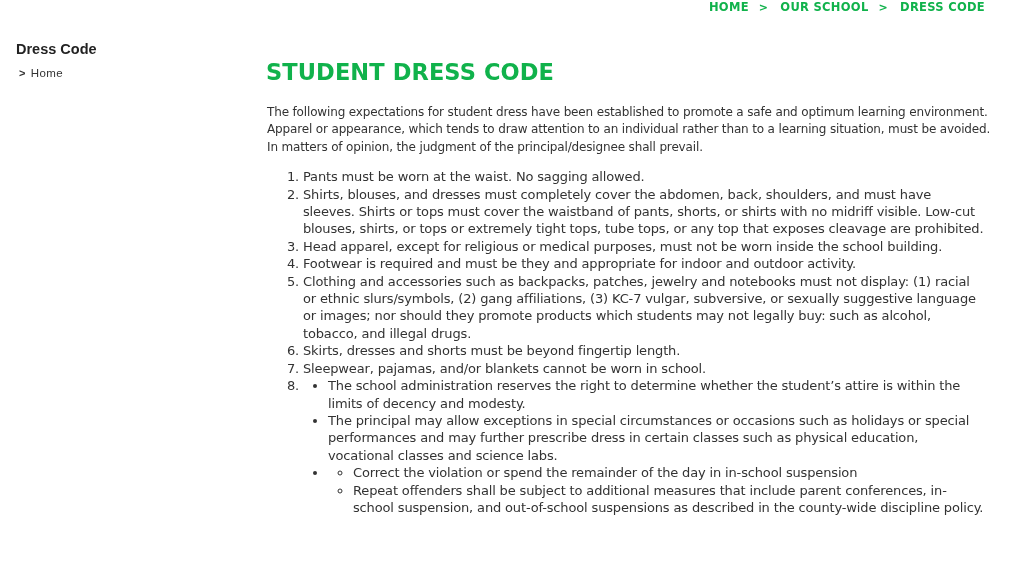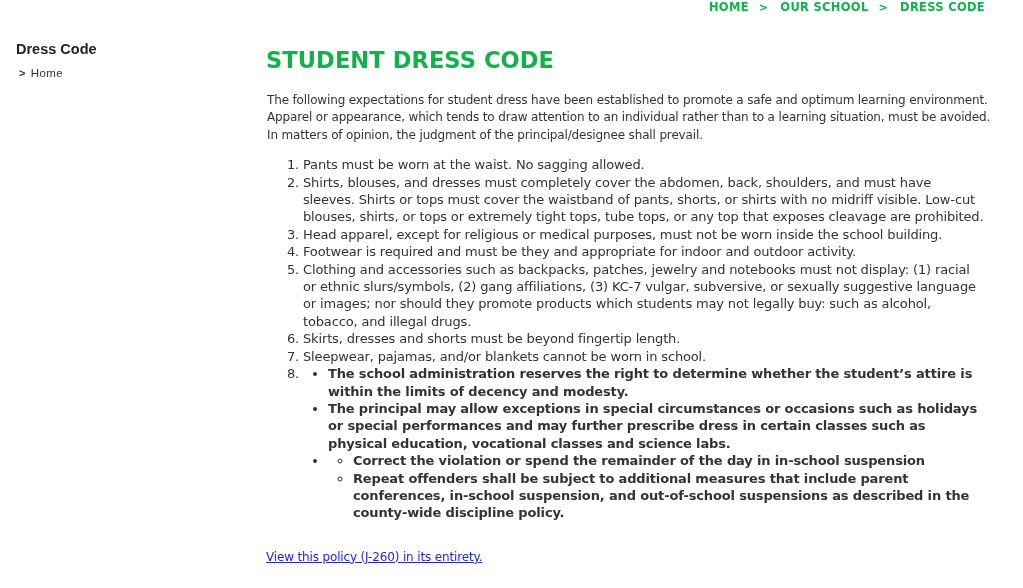--- a/index.html
+++ b/index.html
@@ -9,27 +9,27 @@
                 display: flex; align-items: center; font-size: 11.5px; font-weight: bold;
                 letter-spacing: 0.3px; color: #10b24b; }
   .breadcrumb a { color: #10b24b; text-decoration: none; }
   .breadcrumb .sep { margin: 0 12px 0 10px; font-size: 11px; }
   .sidebar { position: absolute; left: 16px; top: 41px; width: 220px; }
   .sidebar-title { font-family: "Liberation Sans", sans-serif; font-weight: bold;
                    font-size: 14.5px; color: #222; margin: 0 0 10px 0; }
   .sidebar-item { font-family: "Liberation Sans", sans-serif; font-size: 11.5px;
                   color: #333; display: flex; align-items: center; letter-spacing: 0.4px; padding-left: 3px; }
   .sidebar-item .chev { font-size: 11px; margin-right: 5px; font-weight: bold; }
-  .main { position: absolute; left: 266px; top: 44px; width: 730px; }
+  .main { position: absolute; left: 266px; top: 56px; width: 730px; }
   .page-title { color: #10b24b; font-weight: bold; font-size: 22.5px; margin: 0 0 16px 0;
                 letter-spacing: 0.1px; line-height: 32px; }
   .intro { font-size: 12px; line-height: 17.4px; margin: 0 0 12px 1px; color: #333; letter-spacing: -0.15px; }
   ol.rules { margin: 12px; padding-left: 25px; font-size: 13px; line-height: 17.4px; letter-spacing: -0.15px; }
   ol.rules li { padding-left: 0; }
-  ul.subrules { margin: 0; padding-left: 25px; list-style: disc; font-weight: bold; }
+  ul.subrules { margin: 0; padding-left: 25px; list-style: disc; }
   ul.consequences { margin: 0; padding-left: 25px; list-style: circle; }
   .policy-link { display: inline-block; margin-top: 16px; font-size: 12px; color: #1a0dab;
                  text-decoration: underline; letter-spacing: -0.15px; color: #2323e6; }
 </style>
 </head>
 <body>
 
 <nav class="breadcrumb">
   <a href="#">HOME</a>
   <span class="sep">&gt;</span>
@@ -63,14 +63,13 @@
         <li>The principal may allow exceptions in special circumstances or occasions such as holidays or special performances and may further prescribe dress in certain classes such as physical education, vocational classes and science labs.</li>
         <li>
           <ul class="consequences">
             <li>Correct the violation or spend the remainder of the day in in-school suspension</li>
             <li>Repeat offenders shall be subject to additional measures that include parent conferences, in-school suspension, and out-of-school suspensions as described in the county-wide discipline policy.</li>
           </ul>
         </li>
       </ul>
     </li>
   </ol>
-  <a href="#" class="policy-link">View this policy (J-260) in its entirety.</a>
 </main>
 
 </body></html>

